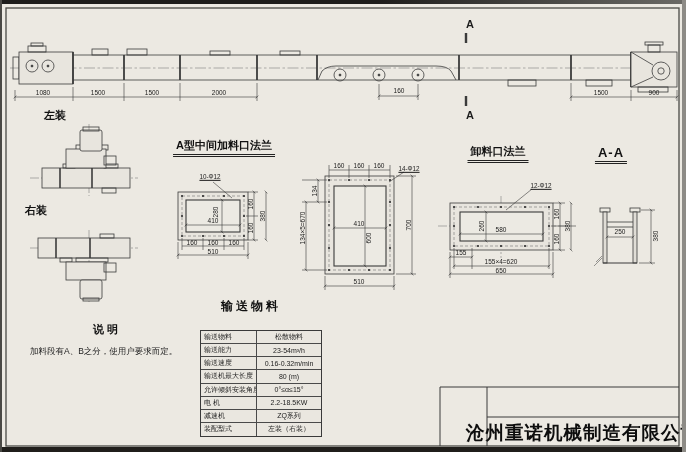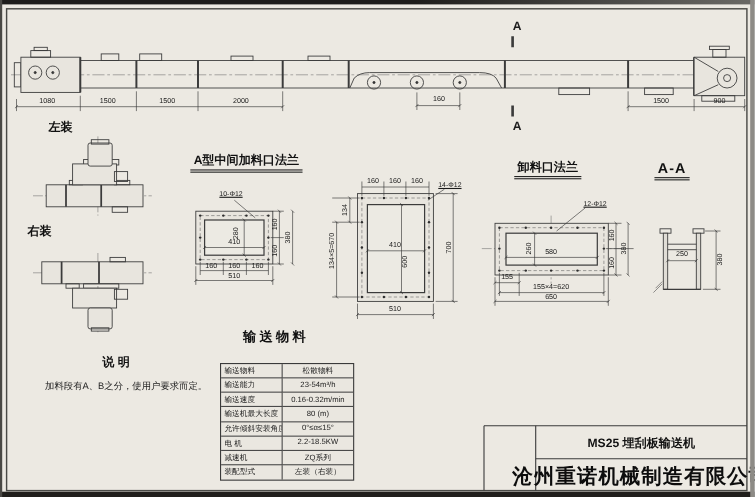--- a/index.html
+++ b/index.html
@@ -21,21 +21,21 @@
       transform:translate(-50%,-50%);white-space:nowrap;}
   .dl.v{transform:translate(-50%,-50%) rotate(-90deg);}
   .dl.holes{text-decoration:underline;font-size:6.3px;}
   
   .hd{position:absolute;font-size:11px;font-weight:bold;color:#111;
       transform:translateX(-50%);white-space:nowrap;
       border-bottom:3px double #222;padding:0 3px 1px;}
   .lbl{position:absolute;font-size:11px;font-weight:bold;color:#111;
       transform:translateX(-50%);white-space:nowrap;text-align:center;}
   .smark{position:absolute;font-size:11px;font-weight:bold;transform:translate(-50%,-50%);}
-  #notes-text{position:absolute;left:41px;top:346px;font-size:8.5px;white-space:nowrap;color:#222;}
+  #notes-text{position:absolute;left:30px;top:346px;font-size:8.5px;white-space:nowrap;color:#222;}
   
   #params-table{position:absolute;left:200px;top:330px;width:122px;height:107px;
       border:1.2px solid #3a3a3a;display:grid;
       grid-template-columns:56px 1fr;grid-auto-rows:1fr;box-sizing:border-box;background:#eae7e0;}
   #params-table .c{border-right:0.8px solid #4a4a4a;border-bottom:0.8px solid #4a4a4a;
       font-size:7px;display:flex;align-items:center;overflow:hidden;white-space:nowrap;box-sizing:border-box;}
   #params-table .c.l{padding-left:3px;}
   #params-table .c.r{justify-content:center;border-right:none;}
   #params-table .row8 .c, #params-table .c:nth-last-child(-n+2){border-bottom:none;}
   
@@ -376,20 +376,19 @@
     <div class="c l">允许倾斜安装角度</div>
     <div class="c r">0°≤α≤15°</div>
     <div class="c l">电  机</div>
     <div class="c r">2.2-18.5KW</div>
     <div class="c l">减速机</div>
     <div class="c r">ZQ系列</div>
     <div class="c l">装配型式</div>
     <div class="c r">左装（右装）</div>
   </div>
 
-  <div id="tb-model">MS25  埋刮板输送机</div>
   <div id="tb-company">沧州重诺机械制造有限公司</div>
 
   <div class="edge" id="edge-top"></div>
   <div class="edge" id="edge-bottom"></div>
   <div class="edge" id="edge-left"></div>
   <div class="edge" id="edge-right"></div>
 </div>
 
 </body></html>

